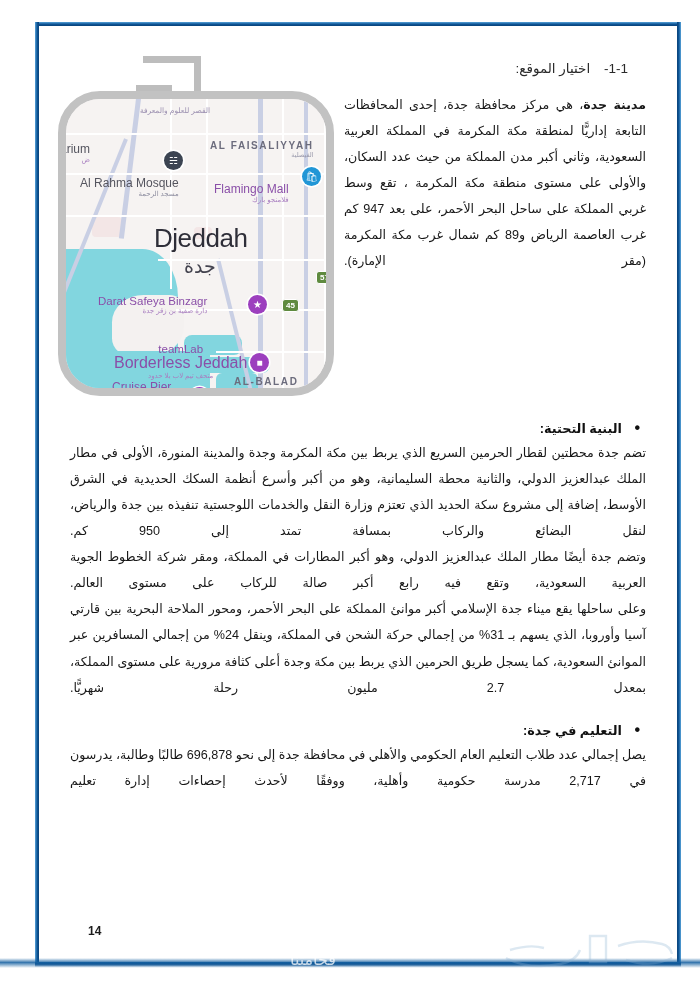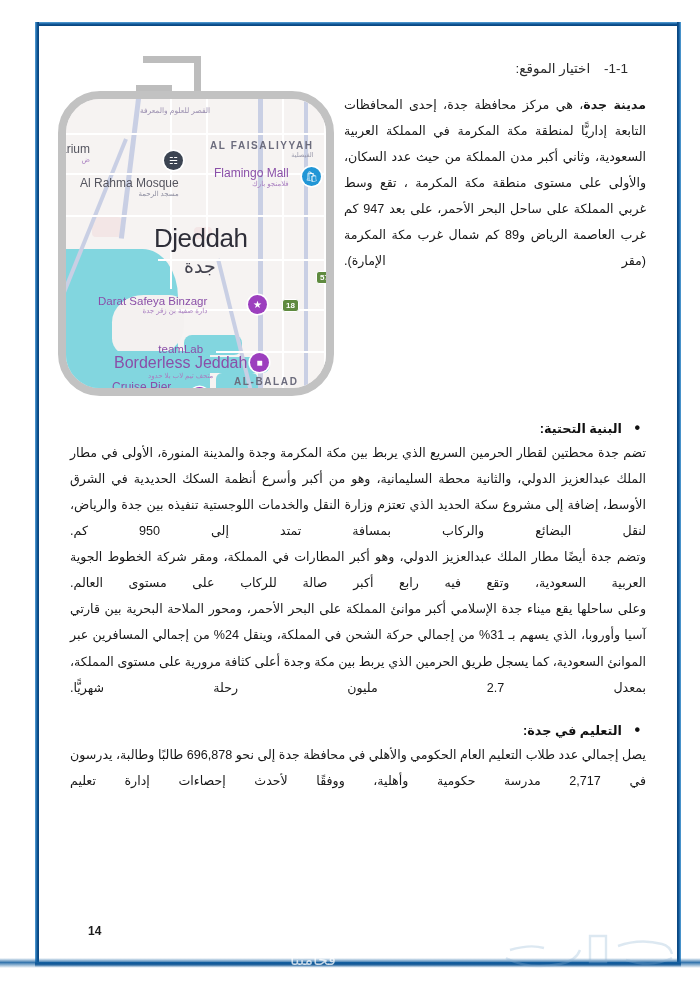--- a/index.html
+++ b/index.html
@@ -350,21 +350,21 @@
             <div class="lbl-hood">AL FAISALIYYAH</div>
             <div class="lbl-hood-ar">الفيصلية</div>
           </div>
 
           <div class="pin dark" style="left:98px; top:52px;">☵</div>
           <div class="lbl" style="left:14px; top:78px;">
             <div class="lbl-en" style="font-size:12px; color:#54545e;">Al Rahma Mosque</div>
             <div class="lbl-ar">مسجد الرحمة</div>
           </div>
 
-          <div class="lbl lbl-poi" style="left:148px; top:68px;">
+          <div class="lbl lbl-poi" style="left:148px; top:84px;">
             <div class="lbl-en" style="font-size:12px;">Flamingo Mall</div>
             <div class="lbl-ar">فلامنجو بارك</div>
           </div>
           <div class="pin blue" style="left:236px; top:68px;">🛍</div>
 
           <div class="city-en" style="left:88px; top:124px;">Djeddah</div>
           <div class="city-ar" style="left:118px; top:156px;">جدة</div>
 
           <div class="lbl lbl-poi" style="left:32px; top:196px;">
             <div class="lbl-en" style="font-size:11.5px;">Darat Safeya Binzagr</div>
@@ -384,21 +384,21 @@
             <div class="lbl-hood-ar">البلد</div>
           </div>
 
           <div class="lbl lbl-poi" style="left:46px; top:282px;">
             <div class="lbl-en" style="font-size:12px;">Cruise Pier</div>
 
           </div>
           <div class="pin purple" style="left:124px; top:288px;">⚓</div>
 
           <div class="shield" style="left:250px; top:172px;">57</div>
-          <div class="shield" style="left:216px; top:200px;">18</div>
+          <div class="shield" style="left:216px; top:200px;">45</div>
         </div>
       </div>
     </div>
 
 
     <div class="h2">
       <span class="num">1-1-</span>
       <span>اختيار الموقع:</span>
     </div>
 

